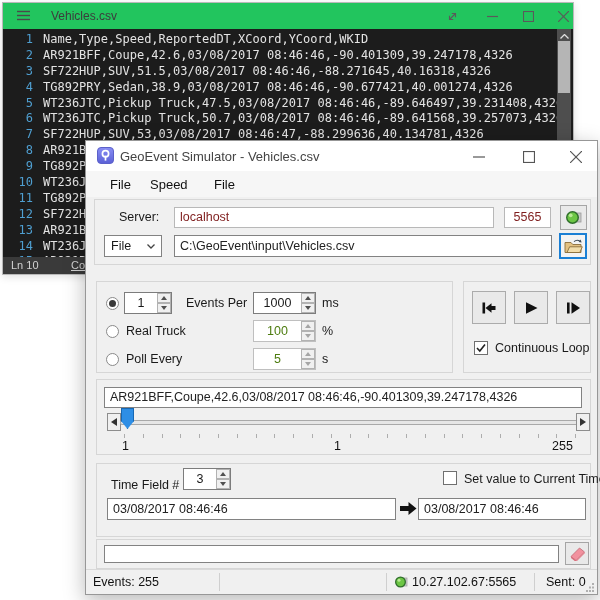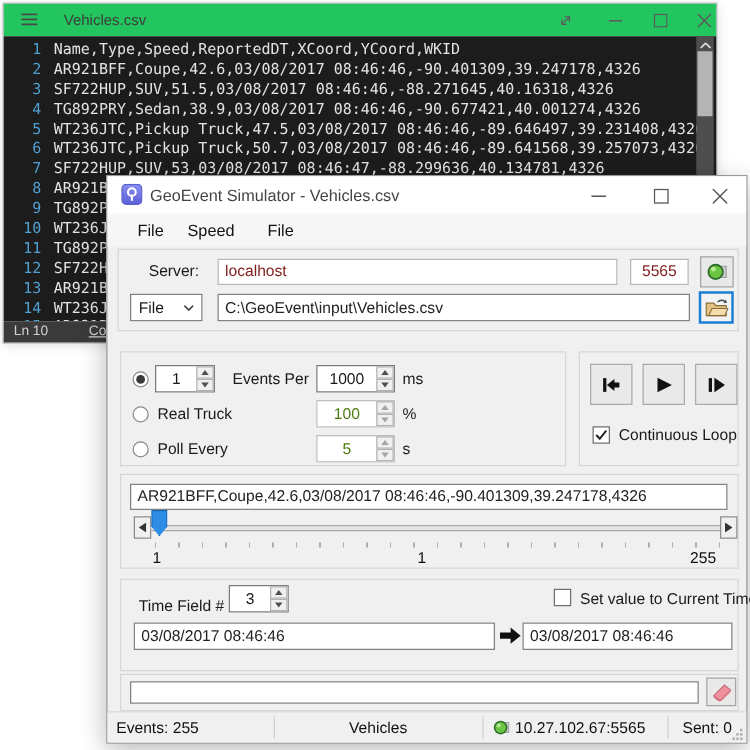--- a/index.html
+++ b/index.html
@@ -347,21 +347,20 @@
       <svg width="17" height="15">
         <polygon points="2,10.5 10.5,2 15.5,6 7,14.5" fill="#f2919e" stroke="#c4707c" stroke-width="0.9"></polygon>
         <polygon points="2,10.5 7,14.5 7,16 2,12" fill="#d96a78"></polygon>
         <polygon points="7,14.5 15.5,6 15.5,7.5 7,16" fill="#e2808c"></polygon>
       </svg>
     </div>
 
     <div class="statusbar">
       <span class="sb-txt" style="left:7px;">Events: 255</span>
       <span class="sb-sep" style="left:133px;"></span>
-      <span class="sb-txt" style="left:133px;width:167px;text-align:center;">Vehicles</span>
       <span class="sb-sep" style="left:300px;"></span>
       <span style="position:absolute;left:308px;top:5px;">
         <svg width="14" height="14">
           <rect x="8" y="3" width="5" height="8" fill="#cdcdcd" stroke="#9a9a9a" stroke-width="0.7"></rect>
           <circle cx="6.5" cy="7" r="5.5" fill="#2f6e2b"></circle>
           <circle cx="6.5" cy="7" r="4.2" fill="#6cc644"></circle>
           <circle cx="5" cy="5.3" r="1.5" fill="#c2eca0" opacity="0.9"></circle>
         </svg>
       </span>
       <span class="sb-txt" style="left:326px;">10.27.102.67:5565</span>

